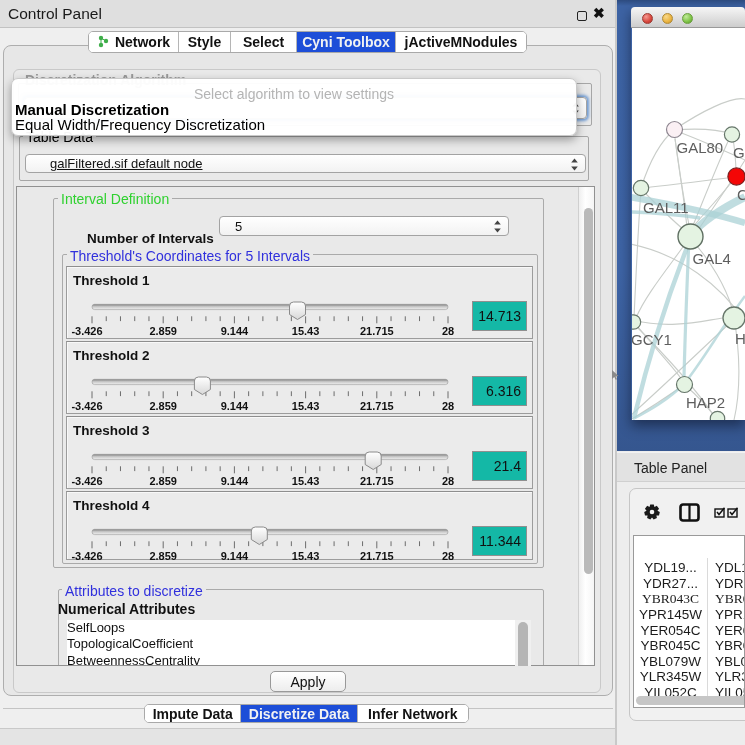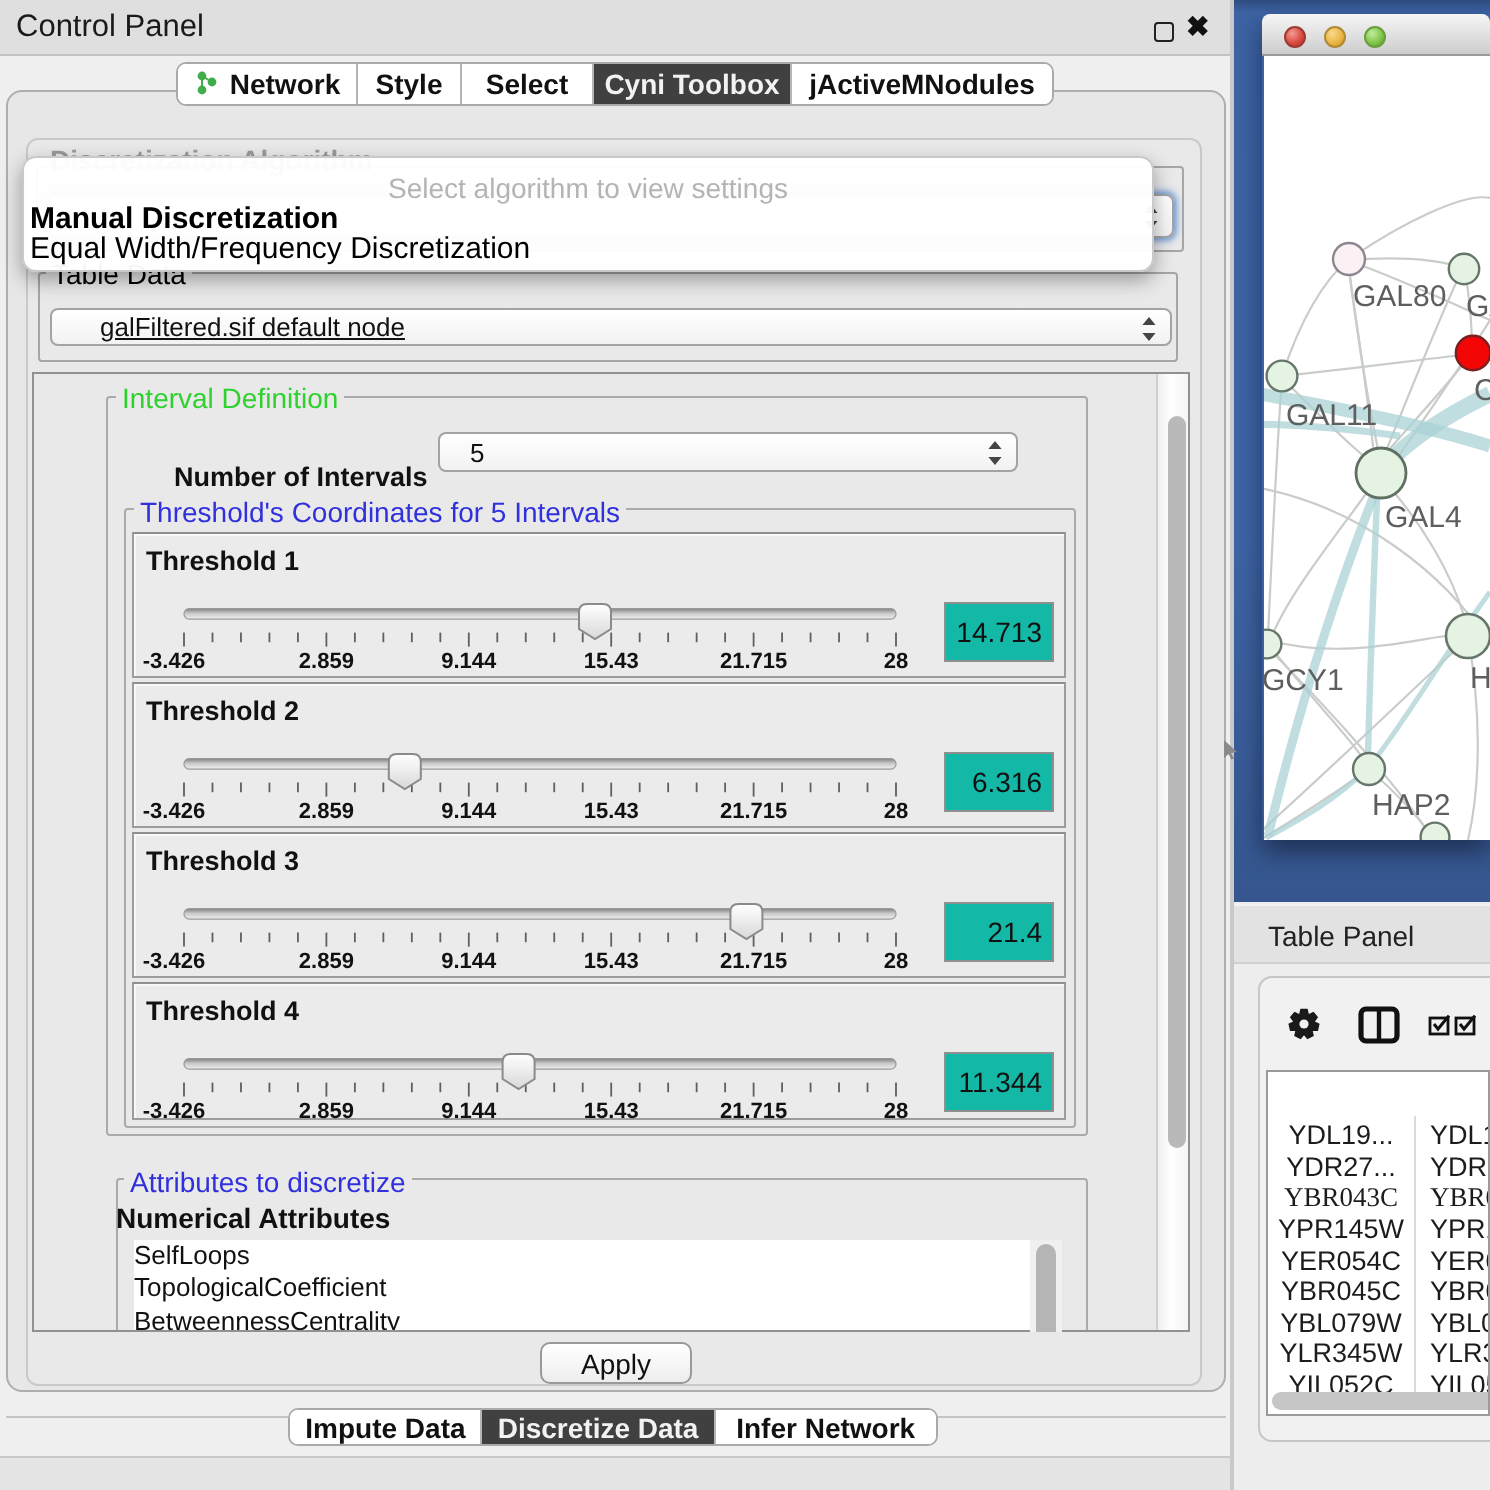--- a/index.html
+++ b/index.html
@@ -10,21 +10,21 @@
 #lwin { position:absolute; left:0; top:0; width:617px; height:745px; background:#efefef; }
 #ltitle { position:absolute; left:0; top:0; width:617px; height:28px; background:#dfdfdf; border-bottom:1px solid #c2c2c2; }
 #ltitle .t { position:absolute; left:8px; top:5px; font-size:15.5px; color:#1a1a1a; }
 #flt { position:absolute; left:577px; top:11px; width:10px; height:10px; border:1.6px solid #222; border-radius:2px; }
 #cls { position:absolute; left:593px; top:5px; font-size:14px; font-weight:bold; color:#111; }
 
 
 .tabbar { position:absolute; height:22px; background:#ffffff; border:1px solid #a9a9a9; border-radius:5px; display:flex; overflow:hidden; }
 .tab { height:100%; display:flex; align-items:center; justify-content:center; font-size:14px; font-weight:bold; color:#111; border-right:1px solid #b5b5b5; background:#fff; }
 .tab:last-child { border-right:none; }
-.tab.sel { background:#404040; color:#f2f2f2; }
+.tab.sel { background:#1d4ed8; color:#f2f2f2; }
 
 
 #opanel { position:absolute; left:3px; top:45px; width:610px; height:651px; border:1px solid #aeaeae; border-radius:8px; background:#e7e7e7; }
 #ipanel { position:absolute; left:13px; top:69px; width:588px; height:624px; border:1px solid #c9c9c9; border-radius:6px; background:#e9e9e9; }
 
 .group { position:absolute; border:1px solid #a6a6a6; border-radius:2px; }
 .gtitle { position:absolute; font-size:14px; background:#e9e9e9; padding:0 3px; white-space:nowrap; }
 
 .combo { position:absolute; background:linear-gradient(#ffffff,#f2f2f2); border:1px solid #a3a3a3; border-radius:4px; font-size:13px; color:#111; }
 .combo .cv { position:absolute; left:10px; top:3px; }

